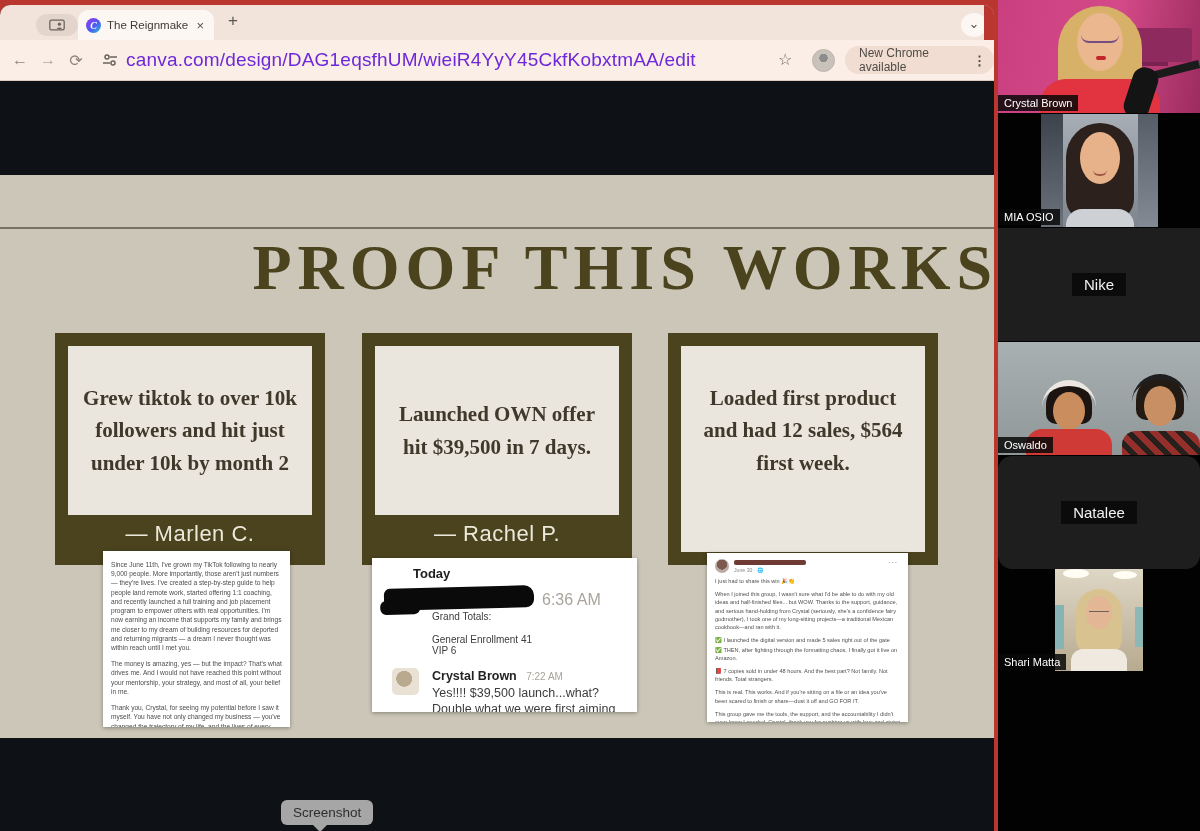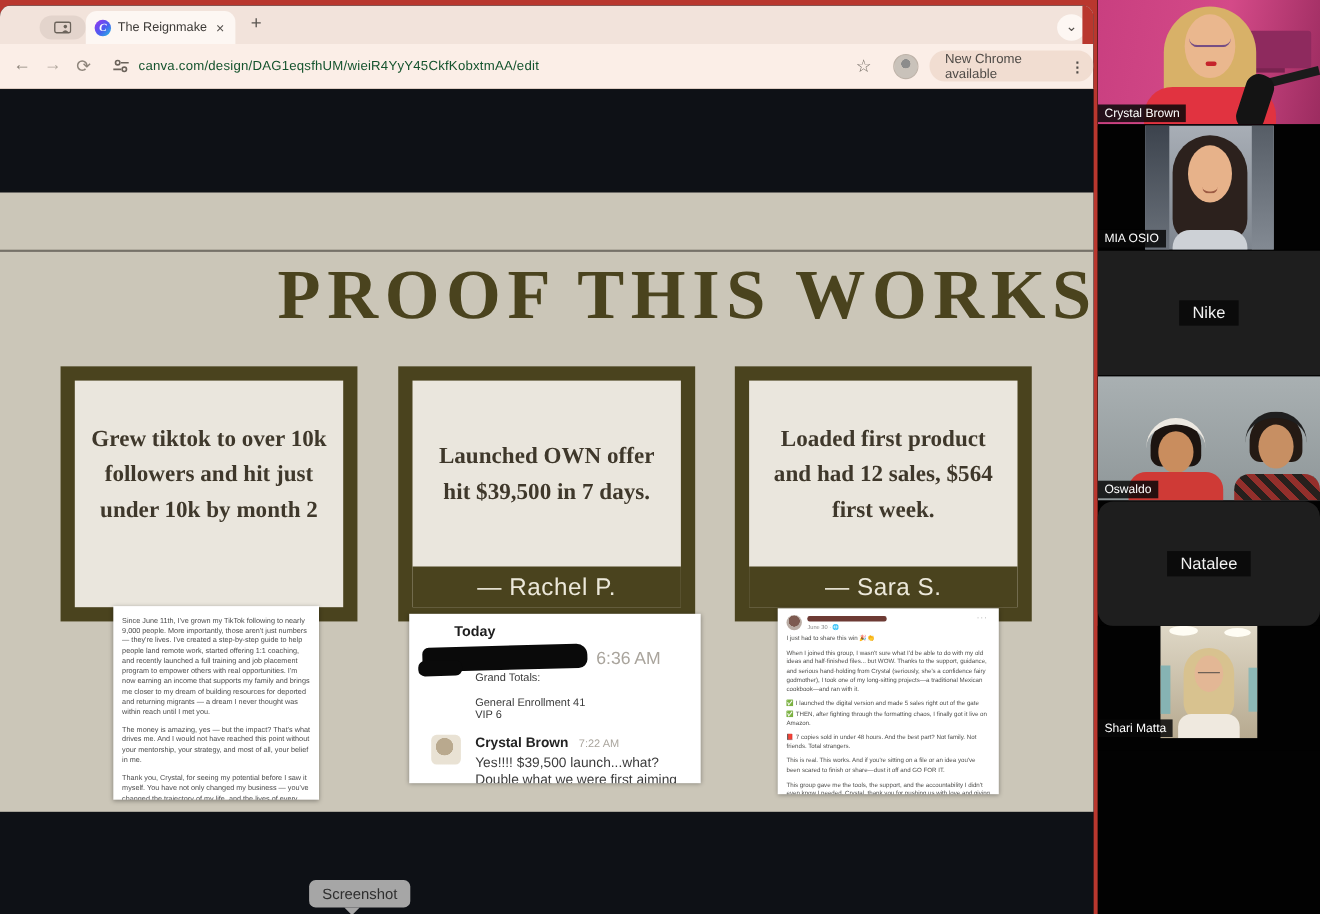--- a/index.html
+++ b/index.html
@@ -28,21 +28,21 @@
     background:#fdf7f3; color:#55514d; font-size:13px; text-align:center; line-height:22px; }
   .red-corner { position:absolute; right:0; top:0; width:10px; height:40px; background:#b9372e; }
 
   
   .toolbar { position:absolute; left:0; top:35px; width:100%; height:41px; background:#fbeee7;
     border-bottom:1px solid #ddccc3; display:flex; align-items:center; }
   .nav-ico { width:28px; text-align:center; font-size:16px; color:#8e857b; }
   .nav-ico.fwd { color:#b4aaa0; }
   .omnibox { display:flex; align-items:center; gap:8px; margin-left:12px; width:640px; }
   .tune-ico { width:16px; height:14px; }
-  .url-text { font-size:12px; color:#14532d; letter-spacing:0.2px; }
+  .url-text { font-size:19px; color:#6d28d9; letter-spacing:0.2px; }
   .star-ico { position:absolute; left:778px; top:10px; font-size:16px; color:#6e675f; }
   .avatar-btn { position:absolute; left:812px; top:9px; width:23px; height:23px; border-radius:50%;
     background:radial-gradient(circle at 50% 38%, #8c8c8c 24%, #c9c2ba 26%);
     border:1px solid #bdb2a8; }
   .update-chip { position:absolute; left:845px; top:6px; height:28px; border-radius:14px;
     background:#f1ddd1; display:flex; align-items:center; padding:0 8px 0 14px; gap:8px; }
   .update-chip span.txt { font-size:12px; color:#4f4b47; }
   .update-chip span.dots { font-size:13px; color:#4f4b47; font-weight:bold; }
 
   
@@ -216,28 +216,28 @@
         </div>
       </div>
 
       <div class="content">
         <div class="slide">
           <div class="slide-divider"></div>
           <div class="slide-title">PROOF THIS WORKS</div>
 
           <div class="card c1">
             <div class="card-quote">Grew tiktok to over 10k followers and hit just under 10k by month 2</div>
+            <div class="card-footer">— Marlen C.</div>
           </div>
           <div class="card c2">
             <div class="card-quote">Launched OWN offer hit $39,500 in 7 days.</div>
             <div class="card-footer">— Rachel P.</div>
           </div>
           <div class="card c3">
             <div class="card-quote">Loaded first product and had 12 sales, $564 first week.</div>
-            <div class="card-footer">— Sara S.</div>
           </div>
 
           <div class="shot shot1">
             <p>Since June 11th, I've grown my TikTok following to nearly 9,000 people. More importantly, those aren't just numbers — they're lives. I've created a step-by-step guide to help people land remote work, started offering 1:1 coaching, and recently launched a full training and job placement program to empower others with real opportunities. I'm now earning an income that supports my family and brings me closer to my dream of building resources for deported and returning migrants — a dream I never thought was within reach until I met you.</p>
             <p>The money is amazing, yes — but the impact? That's what drives me. And I would not have reached this point without your mentorship, your strategy, and most of all, your belief in me.</p>
             <p>Thank you, Crystal, for seeing my potential before I saw it myself. You have not only changed my business — you've changed the trajectory of my life, and the lives of every single person I now get to serve.</p>
           </div>
 
           <div class="shot shot2">
             <div class="chat-day">Today</div>

